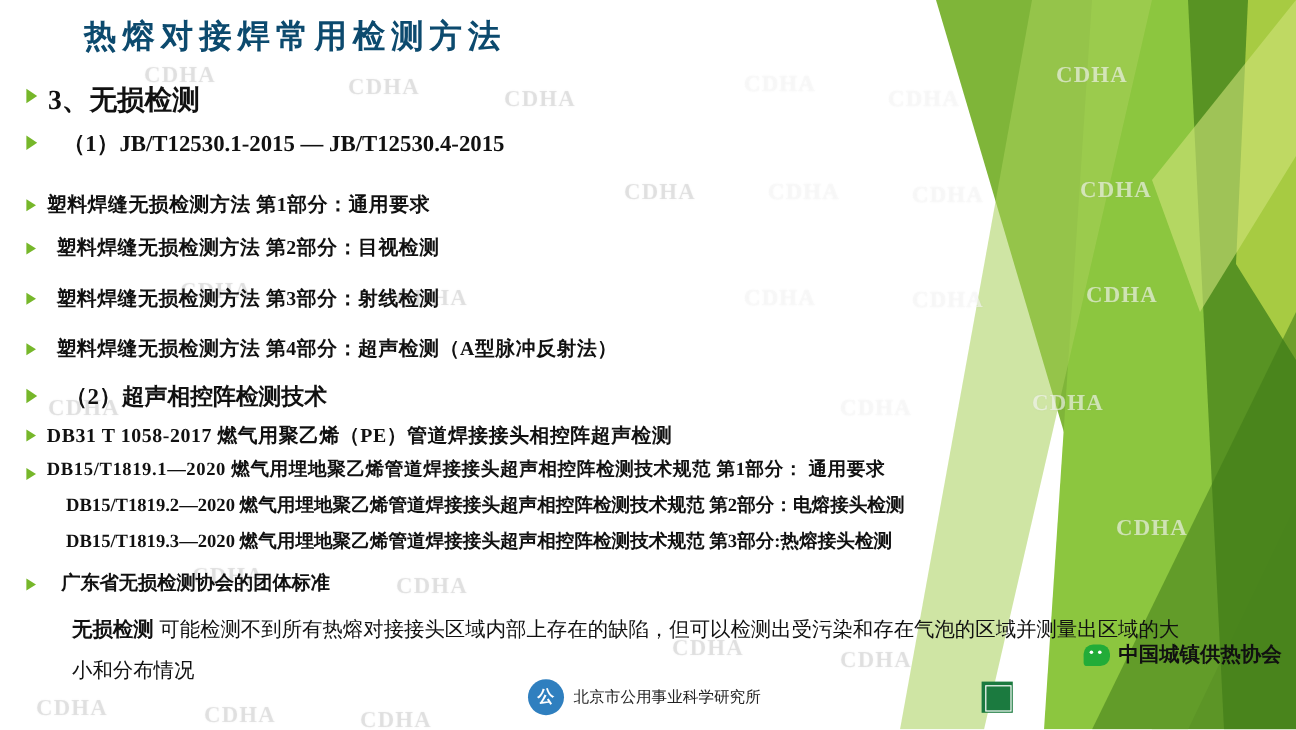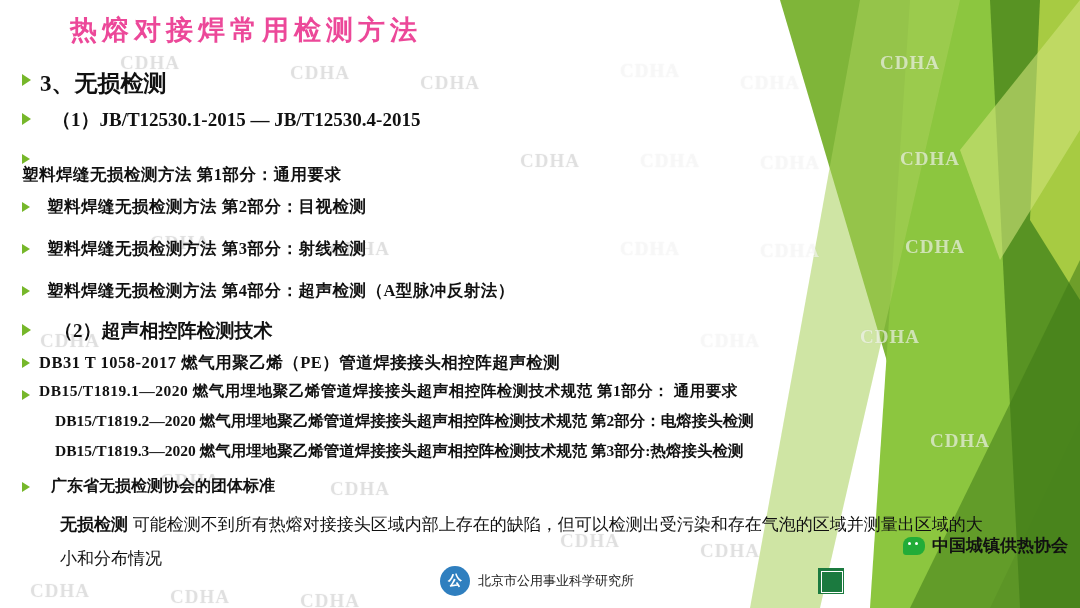--- a/index.html
+++ b/index.html
@@ -58,21 +58,21 @@
   #content {
     position: relative;
     z-index: 4;
   }
   .title {
     position: absolute;
     left: 70px;
     top: 12px;
     font-size: 27px;
     font-weight: bold;
-    color: #ec4899;
+    color: #0c4a6e;
     letter-spacing: 5px;
     font-family: Liberation Mono, monospace;
   }
 
   .bullet-row {
     position: absolute;
     display: flex;
     align-items: flex-start;
     white-space: nowrap;
   }
@@ -266,21 +266,21 @@
     <div class="bullet-row" style="left:22px; top:68px;">
       <span class="tri"></span>
       <span class="txt lv1">3、无损检测</span>
     </div>
 
     <div class="bullet-row" style="left:22px; top:107px;">
       <span class="tri"></span>
       <span class="txt lv2" style="margin-left:12px;">（1）JB/T12530.1-2015 — JB/T12530.4-2015</span>
     </div>
 
-    <div class="bullet-row" style="left:22px; top:148px;flex-direction:column;">
+    <div class="bullet-row" style="left:22px; top:160px;">
       <span class="tri small"></span>
       <span class="txt lv3">塑料焊缝无损检测方法 第1部分：通用要求</span>
     </div>
 
     <div class="bullet-row" style="left:22px; top:196px;">
       <span class="tri small"></span>
       <span class="txt lv3" style="margin-left:8px;">塑料焊缝无损检测方法 第2部分：目视检测</span>
     </div>
 
     <div class="bullet-row" style="left:22px; top:238px;">

